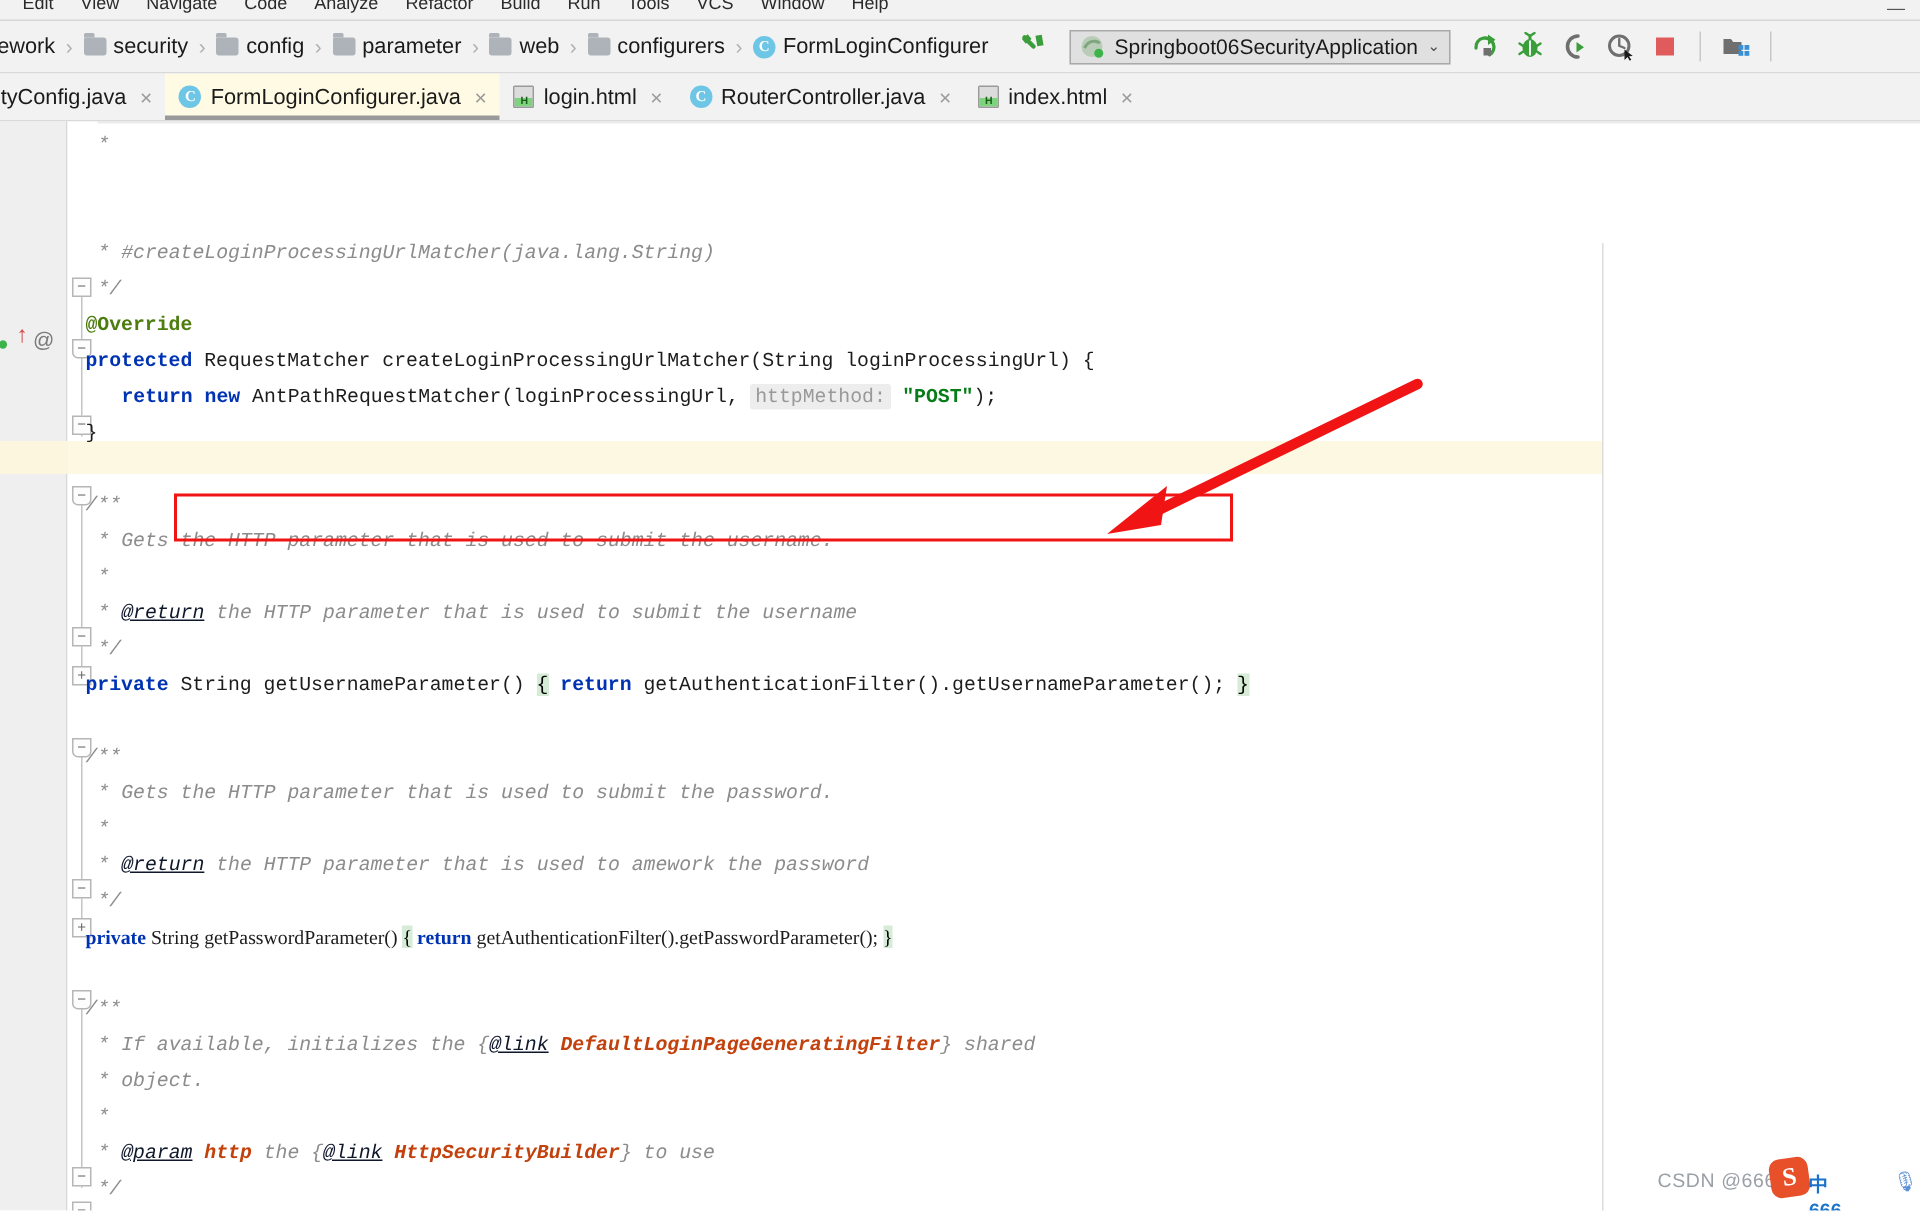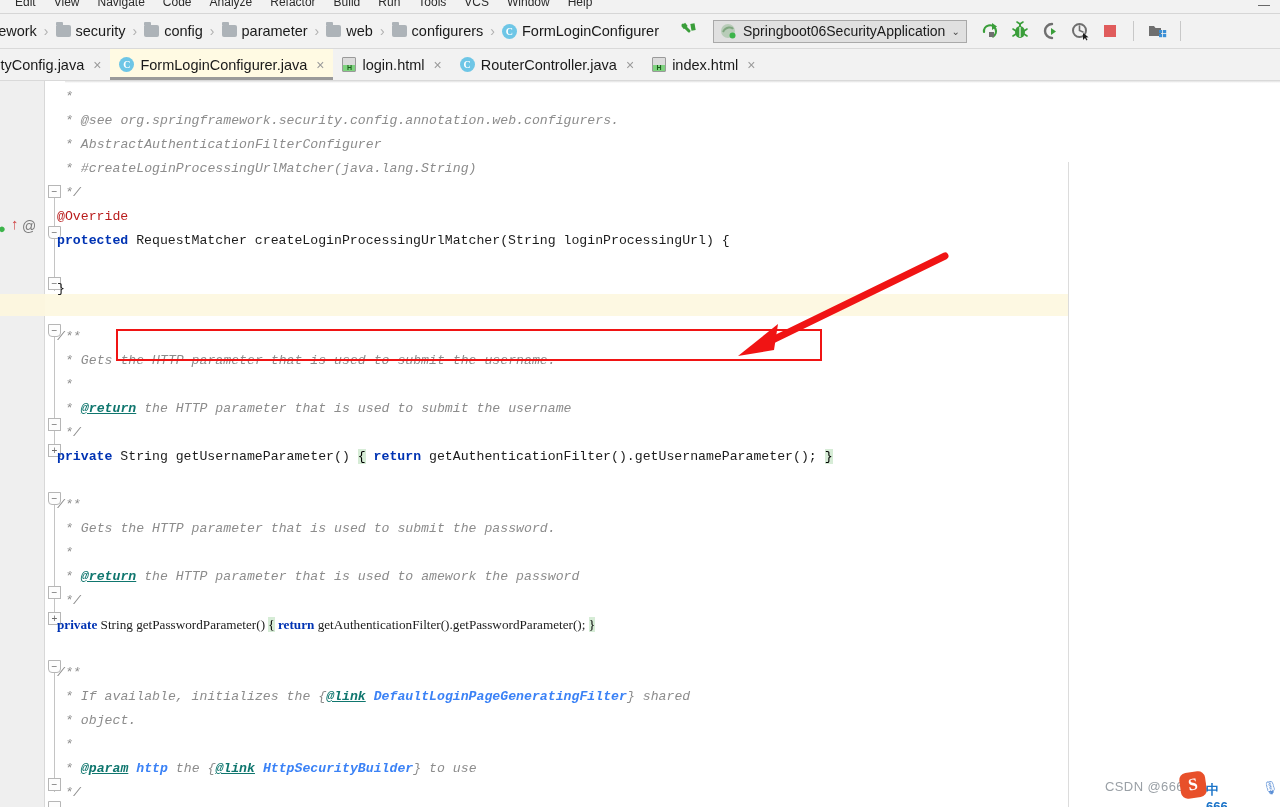--- a/index.html
+++ b/index.html
@@ -143,23 +143,23 @@
   }
   .curline-gutter {
     position: absolute; left: 0; width: 45px; height: 22px;
     background: #fcf6df;
   }
 
   
   .kw   { color: #0033b3; font-weight: bold; }
   .txt  { color: #1c1c1c; }
   .cmt  { color: #8c8c8c; font-style: italic; }
-  .cmtb { color: #3b82f6; font-style: italic; font-weight: bold; margin-top: 44px; }
-  .tag  { color: #0f766e; font-style: italic; font-weight: bold; text-decoration: underline; }
-  .ann  { color: #b91c1c; }
+  .cmtb { color: #c2410c; font-style: italic; font-weight: bold; margin-top: 44px; }
+  .tag  { color: #0f172a; font-style: italic; font-weight: normal; text-decoration: underline; }
+  .ann  { color: #4d7c0f; font-weight: bold; }
   .str  { color: #067d17; font-weight: bold; }
   .hint { color: #999999; background: #ededed; border-radius: 2px; padding: 1px 3px; font-style: normal; }
   .brc  { background: #d6ecd6; }
 
   
   .redbox {
     position: absolute; left: 116px; top: 248px; width: 706px; height: 32px;
     border: 2px solid #f01414; pointer-events: none;
   }
   .arrow-svg { position: absolute; left: 700px; top: 165px; pointer-events: none; }
@@ -369,26 +369,25 @@
       <div class="fold-box pointy" style="top:579px;">−</div>
       <div class="fold-box" style="top:697px;">−</div>
       <div class="fold-box pointy" style="top:720px;">−</div>
     </div>
 
     <div class="curline-gutter" style="top:213px;"></div>
     <div class="curline" style="top:213px;"></div>
 
     <div class="code" id="code-lines">
         <div class="ln" style="top: 4px; left: 0px;"><span class="cmt">*</span></div>
-        <div class="ln" style="top: 28px; left: 0px;"><span class="cmt">* @see org.springframework.security.config.annotation.web.configurers.</span></div>
-        <div class="ln" style="top: 52px; left: 0px;"><span class="cmt">* AbstractAuthenticationFilterConfigurer</span></div>
         <div class="ln" style="top: 76px; left: 0px;"><span class="cmt">* #createLoginProcessingUrlMatcher(java.lang.String)</span></div>
         <div class="ln" style="top: 100px; left: 0px;"><span class="cmt">*/</span></div>
         <div class="ln" style="top: 124px; left: -8px;"><span class="ann">@Override</span></div>
         <div class="ln" style="top: 148px; left: -8px;"><span class="kw">protected </span><span class="txt">RequestMatcher createLoginProcessingUrlMatcher(String loginProcessingUrl) {</span></div>
+        <div class="ln" style="top: 172px; left: 16px;"><span class="kw">return new </span><span class="txt">AntPathRequestMatcher(loginProcessingUrl, </span><span class="hint">httpMethod:</span><span class="txt"> </span><span class="str">"POST"</span><span class="txt">);</span></div>
         <div class="ln" style="top: 196px; left: -8px;"><span class="txt">}</span></div>
         <div class="ln" style="top: 244px; left: -8px;"><span class="cmt">/**</span></div>
         <div class="ln" style="top: 268px; left: 0px;"><span class="cmt">* Gets the HTTP parameter that is used to submit the username.</span></div>
         <div class="ln" style="top: 292px; left: 0px;"><span class="cmt">*</span></div>
         <div class="ln" style="top: 316px; left: 0px;"><span class="cmt">* </span><span class="tag">@return</span><span class="cmt"> the HTTP parameter that is used to submit the username</span></div>
         <div class="ln" style="top: 340px; left: 0px;"><span class="cmt">*/</span></div>
         <div class="ln" style="top: 364px; left: -8px;"><span class="kw">private </span><span class="txt">String getUsernameParameter() </span><span class="brc">{</span><span class="txt"> </span><span class="kw">return </span><span class="txt">getAuthenticationFilter().getUsernameParameter(); </span><span class="brc">}</span></div>
         <div class="ln" style="top: 412px; left: -8px;"><span class="cmt">/**</span></div>
         <div class="ln" style="top: 436px; left: 0px;"><span class="cmt">* Gets the HTTP parameter that is used to submit the password.</span></div>
         <div class="ln" style="top: 460px; left: 0px;"><span class="cmt">*</span></div>

